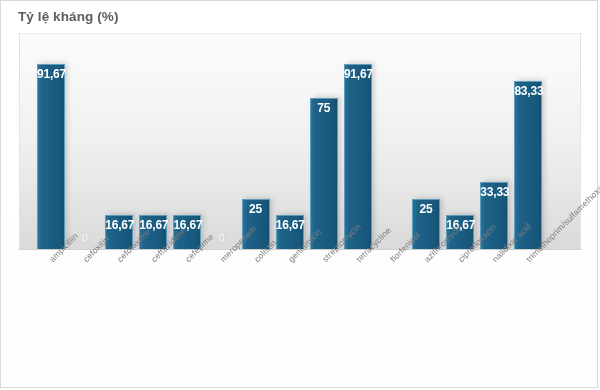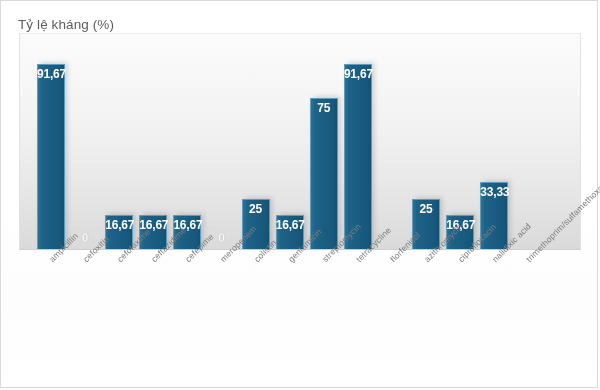--- a/index.html
+++ b/index.html
@@ -21,23 +21,23 @@
     width: 598px;
     height: 388px;
     border: 1px solid #d9d9d9;
     background: linear-gradient(to bottom, #ffffff 0%, #ffffff 55%, #fdfdfd 75%, #ffffff 100%);
     box-sizing: border-box;
   }
 
   #chart-title {
     position: absolute;
     left: 17px;
-    top: 16px;
+    top: 8px;
     font-size: 13.5px;
-    font-weight: normal;
+    font-weight: bold;
     color: #5d5d5d;
     letter-spacing: 0.1px;
     white-space: nowrap;
   }
 
   #plot-area {
     position: absolute;
     left: 18px;
     top: 32px;
     width: 562px;
@@ -193,20 +193,24 @@
         <div class="bar" style="height: 50.5px;"></div>
         <div class="bar-label" style="bottom: 33.5px;">25</div>
       </div>
       <div class="bar-group" style="left: 445.2px; top: 32px; height: 216px; position: absolute;">
         <div class="bar" style="height: 33.6734px;"></div>
         <div class="bar-label" style="bottom: 16.6734px;">16,67</div>
       </div>
       <div class="bar-group" style="left: 479.3px; top: 32px; height: 216px; position: absolute;">
         <div class="bar" style="height: 67.3266px;"></div>
         <div class="bar-label" style="bottom: 50.3266px; margin-top: 20px;">33,33</div>
+      </div>
+      <div class="bar-group" style="left: 513.4px; top: 32px; height: 216px; position: absolute;">
+        <div class="bar" style="height: 168.327px;"></div>
+        <div class="bar-label" style="bottom: 151.327px;">83,33</div>
       </div>
     </div>
   <div id="x-labels">
       <div class="x-label" style="left: 46px; top: 256px;">ampicillin</div>
       <div class="x-label" style="left: 80.1px; top: 256px;">cefoxitin</div>
       <div class="x-label" style="left: 114.2px; top: 256px;">cefotaxime</div>
       <div class="x-label" style="left: 148.3px; top: 256px;">ceftazidime</div>
       <div class="x-label" style="left: 182.4px; top: 256px;">cefepime</div>
       <div class="x-label" style="left: 216.5px; top: 256px;">meropenem</div>
       <div class="x-label" style="left: 250.6px; top: 256px;">colistin</div>

